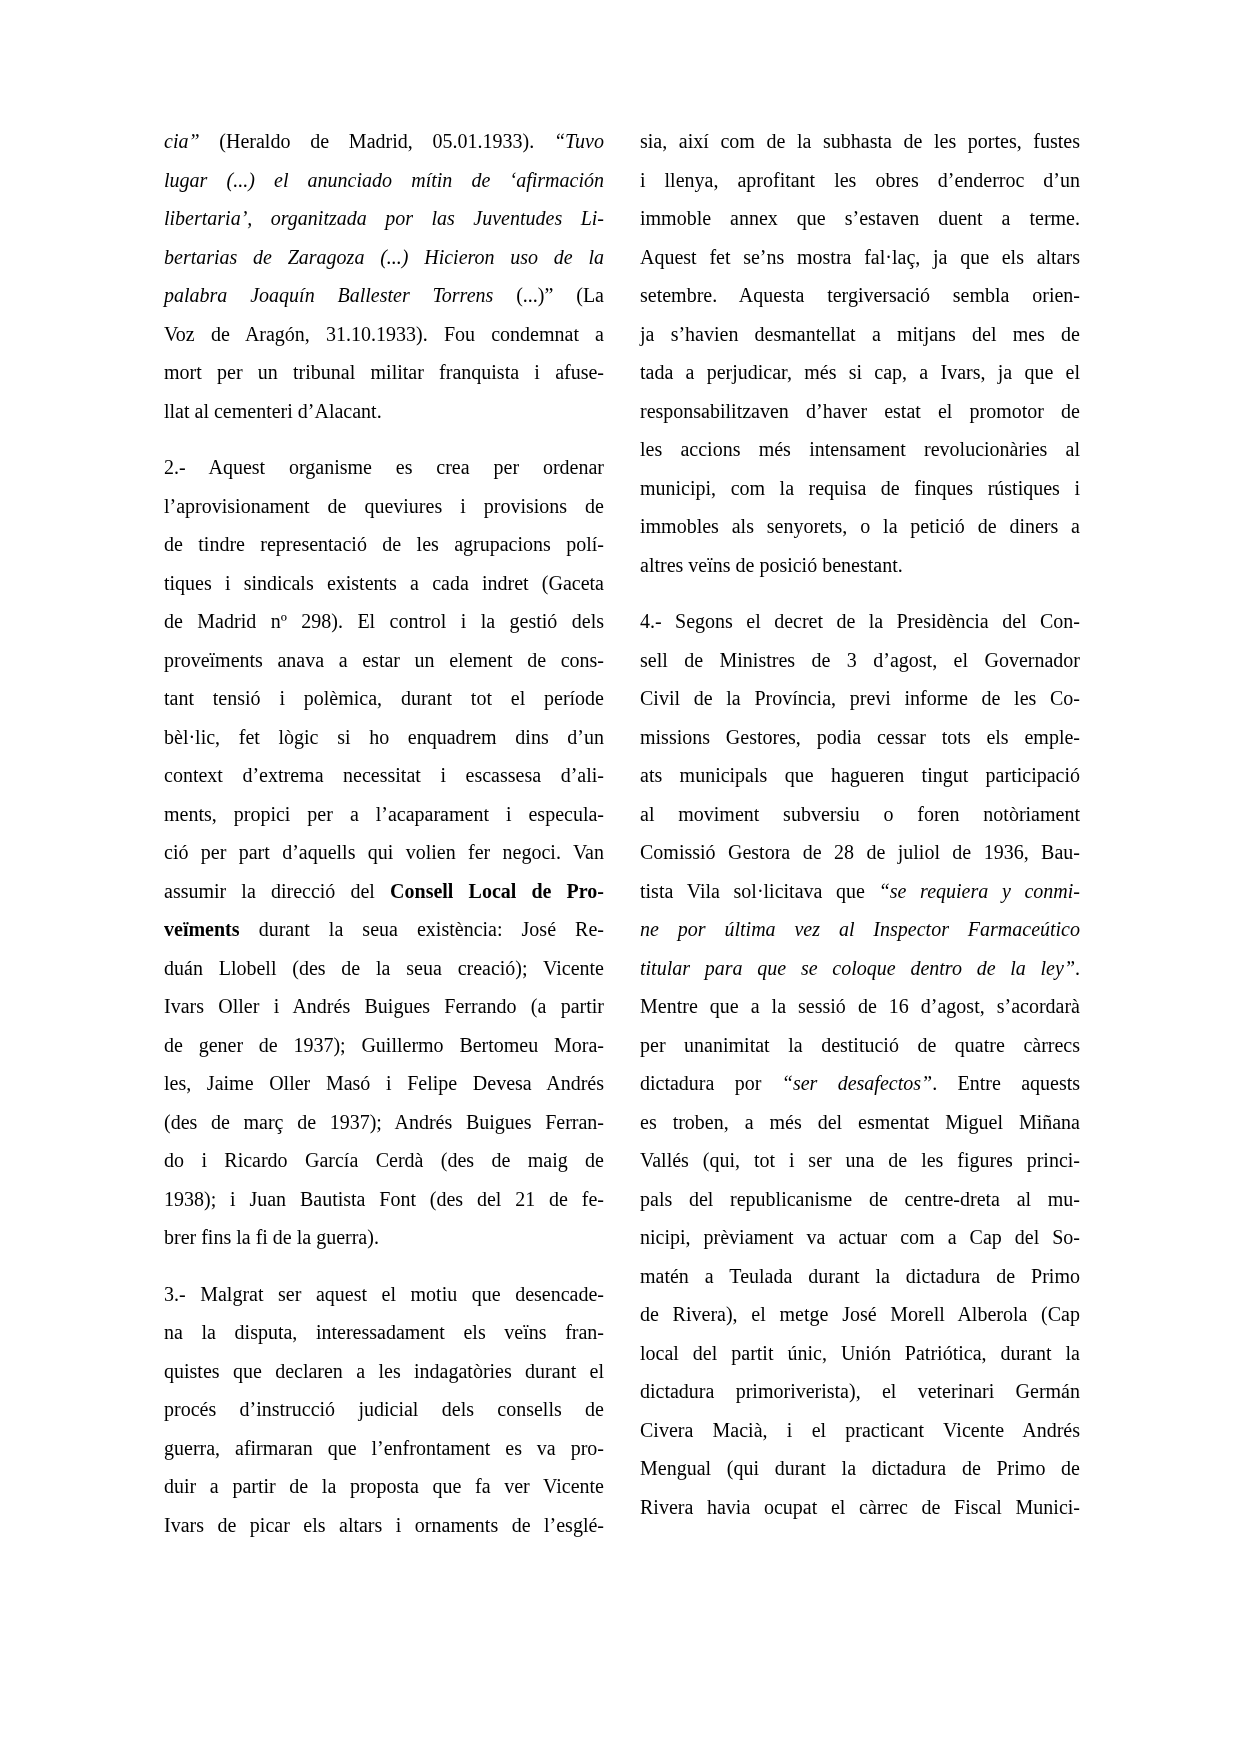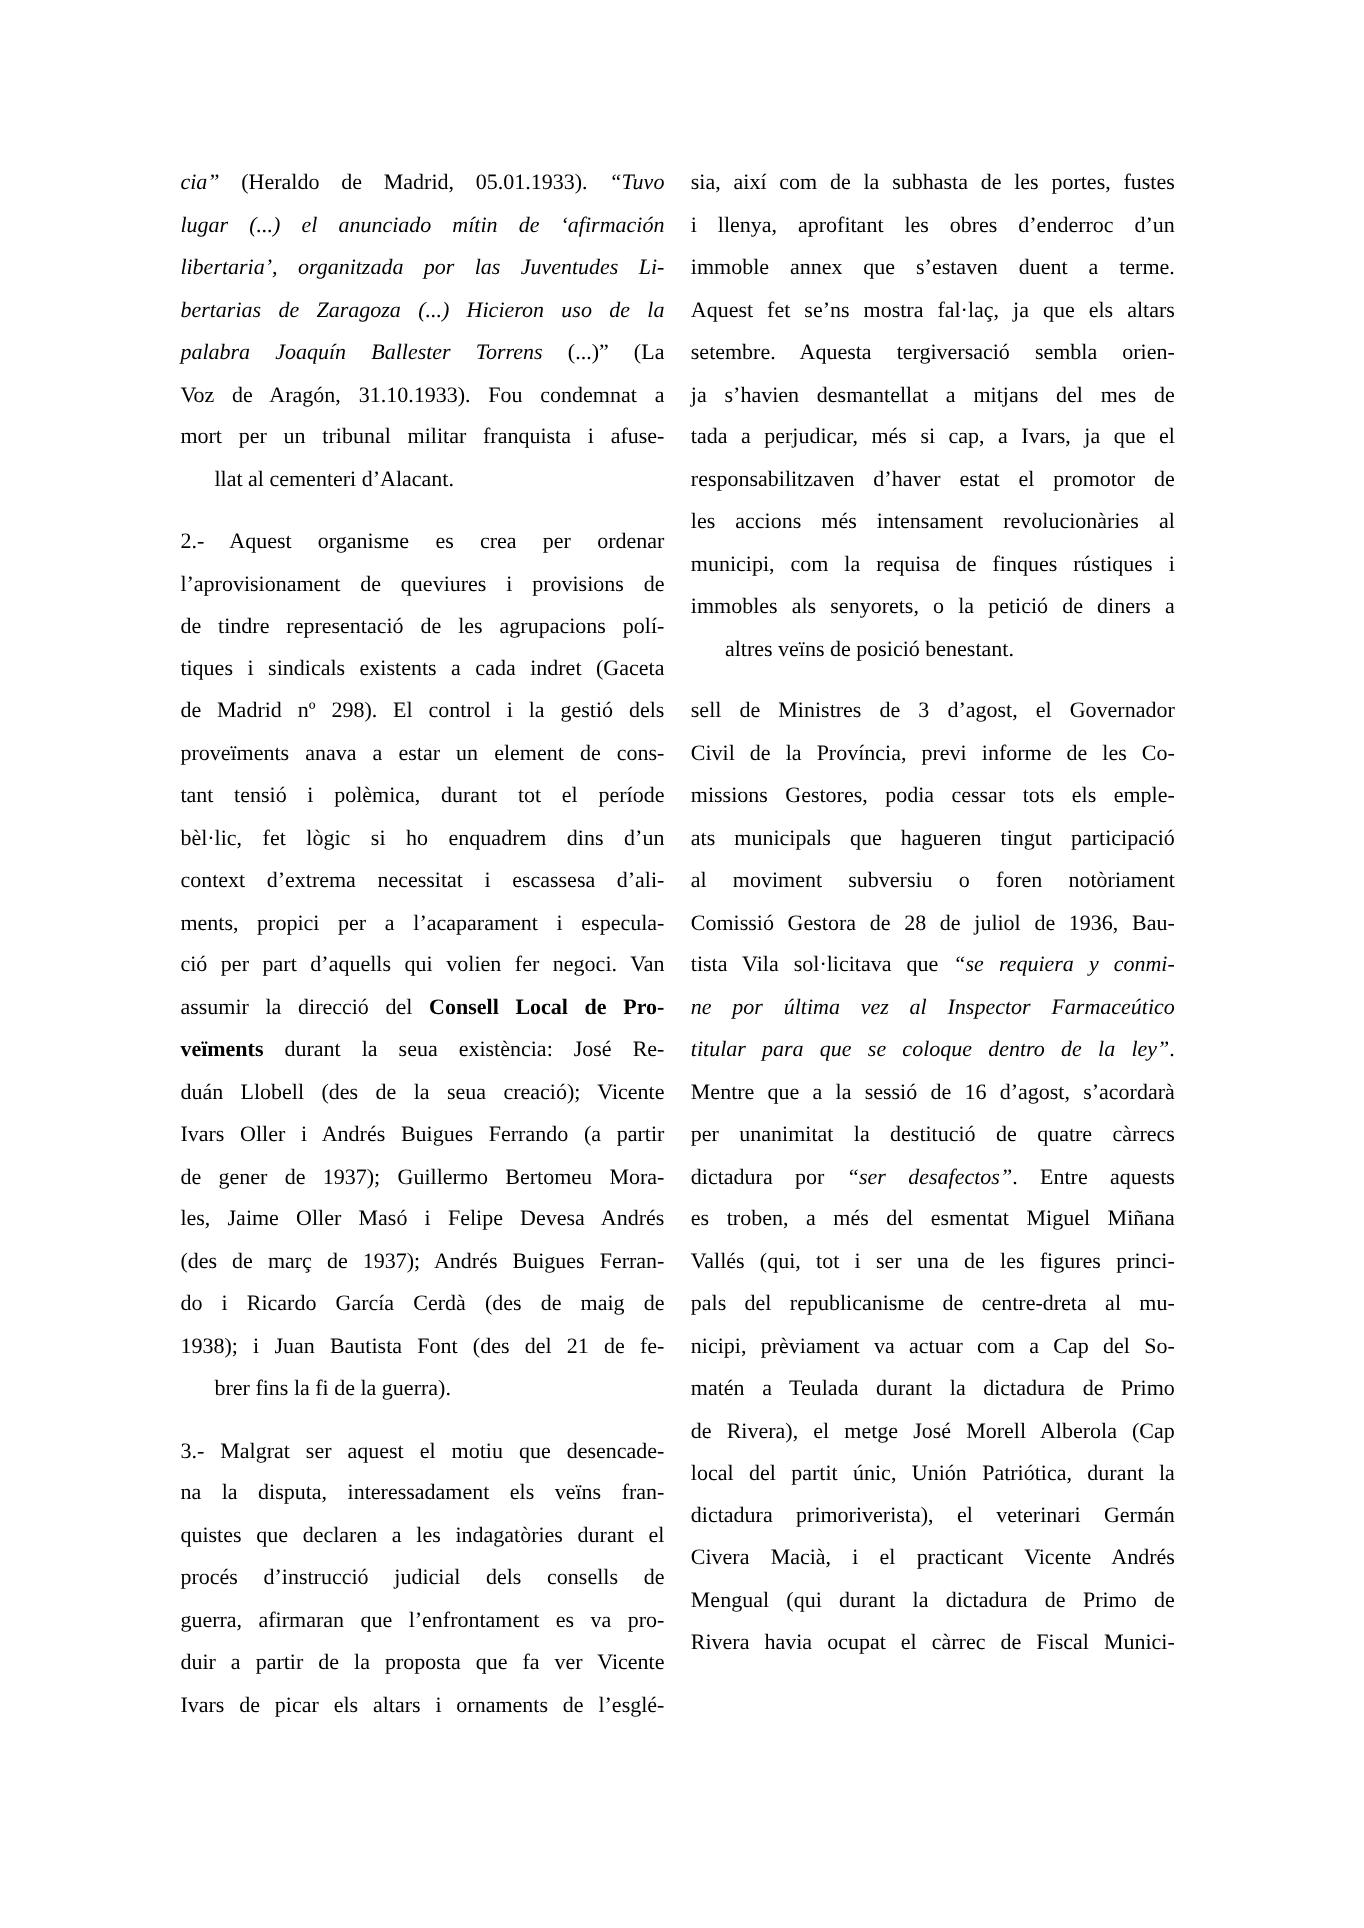--- a/index.html
+++ b/index.html
@@ -12,41 +12,40 @@
     width: 1240px;
     height: 1753px;
     background: #ffffff;
     overflow: hidden;
     font-family: "Liberation Serif", "DejaVu Serif", serif;
     color: #000000;
   }
   .columns {
     position: absolute;
     left: 164px;
-    top: 147px;
+    top: 122px;
     display: flex;
-    gap: 24px;
+    gap: 36px;
   }
   .col {
     width: 440px;
   }
   .para + .para {
     margin-top: 18px;
   }
   .line {
     font-size: 20px;
     line-height: 38.5px;
     text-align: justify;
     text-align-last: justify;
     white-space: normal;
   }
   .line.endline {
     text-align: right;
     text-align-last: left;
-    margin-left: 31px;
   }
   .seg-i { font-style: italic; }
   .seg-b { font-weight: bold; }
 </style>
 </head>
 <body>
 
 <div class="page">
   <div class="columns">
     <div class="col">
@@ -102,20 +101,21 @@
           <div class="line"><span class="seg">setembre. Aquesta tergiversació sembla orien-</span></div>
           <div class="line"><span class="seg">ja s’havien desmantellat a mitjans del mes de</span></div>
           <div class="line"><span class="seg">tada a perjudicar, més si cap, a Ivars, ja que el</span></div>
           <div class="line"><span class="seg">responsabilitzaven d’haver estat el promotor de</span></div>
           <div class="line"><span class="seg">les accions més intensament revolucionàries al</span></div>
           <div class="line"><span class="seg">municipi, com la requisa de finques rústiques i</span></div>
           <div class="line"><span class="seg">immobles als senyorets, o la petició de diners a</span></div>
           <div class="line endline"><span class="seg">altres veïns de posició benestant.</span></div>
         </div>
         <div class="para">
+          <div class="line"><span class="seg">4.- Segons el decret de la Presidència del Con-</span></div>
           <div class="line"><span class="seg">sell de Ministres de 3 d’agost, el Governador</span></div>
           <div class="line"><span class="seg">Civil de la Província, previ informe de les Co-</span></div>
           <div class="line"><span class="seg">missions Gestores, podia cessar tots els emple-</span></div>
           <div class="line"><span class="seg">ats municipals que hagueren tingut participació</span></div>
           <div class="line"><span class="seg">al moviment subversiu o foren notòriament</span></div>
           <div class="line"><span class="seg">Comissió Gestora de 28 de juliol de 1936, Bau-</span></div>
           <div class="line"><span class="seg">tista Vila sol·licitava que </span><span class="seg-i">“se requiera y conmi-</span></div>
           <div class="line"><span class="seg-i">ne por última vez al Inspector Farmaceútico</span></div>
           <div class="line"><span class="seg-i">titular para que se coloque dentro de la ley”</span><span class="seg">.</span></div>
           <div class="line"><span class="seg">Mentre que a la sessió de 16 d’agost, s’acordarà</span></div>

